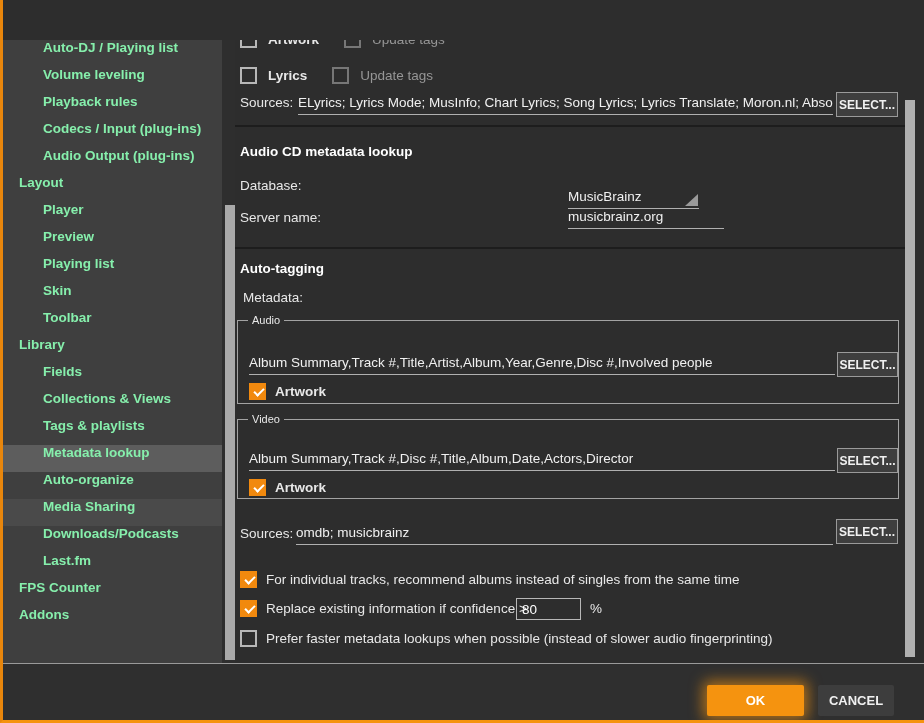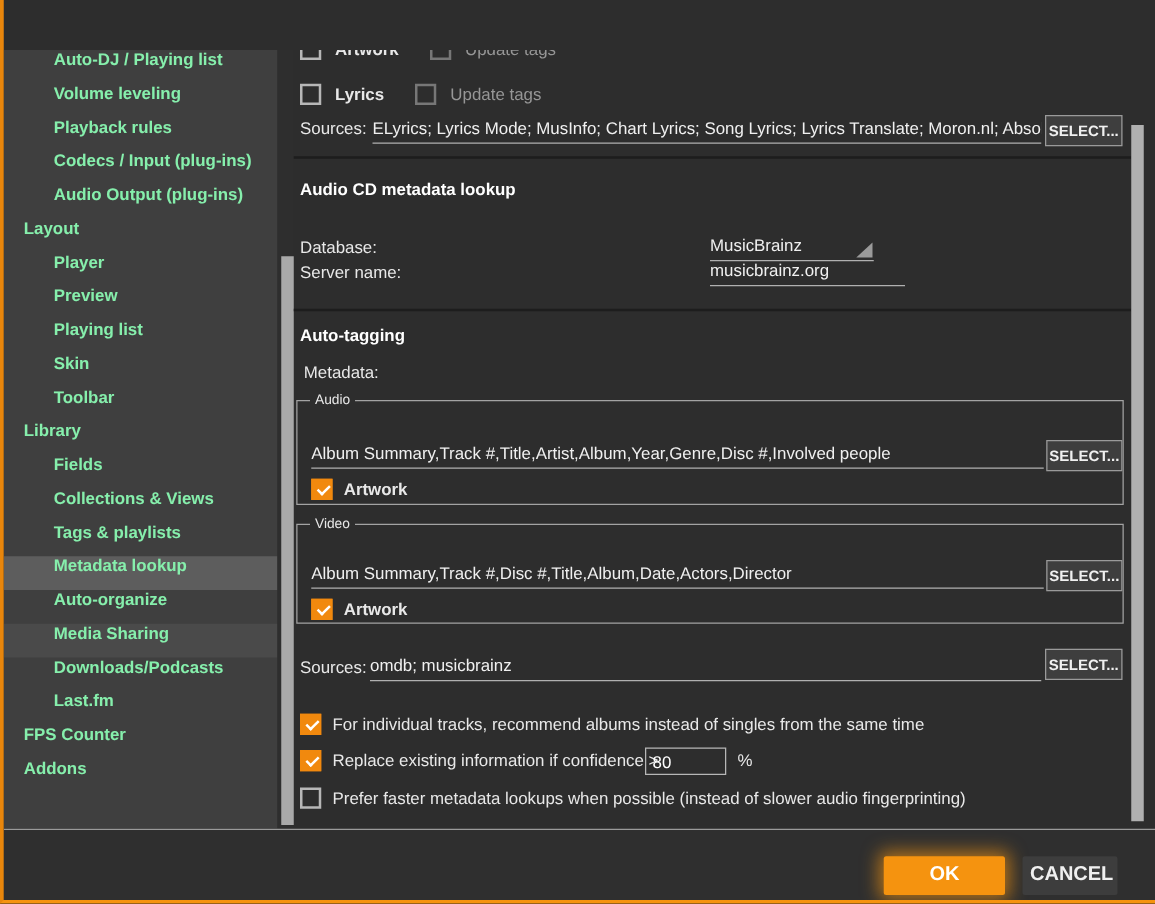--- a/index.html
+++ b/index.html
@@ -48,21 +48,21 @@
   .combo .tri{position:absolute;right:1px;bottom:2px;width:0;height:0;
     border-bottom:12px solid #9a9a9a;border-left:13px solid transparent;}
   fieldset.group{position:absolute;left:2px;width:662px;margin:0;padding:0;
     border:1px solid #a3a3a3;background:transparent;}
   fieldset.group legend{color:#e8e8e8;font-size:11px;margin-left:10px;padding:0 4px;}
   .numbox{position:absolute;width:65px;height:22px;background:transparent;border:1px solid #b7b7b7;
     color:#fff;font-size:13.5px;padding:0 0 0 5px;}
   
   .footer{position:absolute;left:0;right:0;bottom:0;height:57px;border-top:1px solid #9a9a9a;
     background:#2f2f2f;display:flex;align-items:center;justify-content:flex-end;gap:14px;padding-right:30px;}
-  .btn{height:31px;border:none;border-radius:2px;font-size:16px;font-weight:bold;color:#fff;cursor:pointer;margin-top:16px;}
+  .btn{height:31px;border:none;border-radius:2px;font-size:13px;font-weight:bold;color:#fff;cursor:pointer;margin-top:16px;}
   .btn.ok{width:97px;background:#f5930f;box-shadow:0 0 14px 4px rgba(245,147,16,0.65);}
   .btn.cancel{width:76px;background:#3d3d3d;color:#f0f0f0;}
 </style>
 </head>
 <body>
 
 <div class="window">
 
 
   <div class="bodyarea">
@@ -180,21 +180,21 @@
 
       <div class="row" style="top:55px;left:5px;">
         <span class="lbl">Sources:</span>
       </div>
       <div class="field" style="position:absolute;top:53px;left:63px;width:535px;">ELyrics; Lyrics Mode; MusInfo; Chart Lyrics; Song Lyrics; Lyrics Translate; Moron.nl; Absolute I</div>
       <div class="selbtn" style="top:52px;left:601px;width:62px;">SELECT...</div>
 
       <div class="sep" style="top:85px;"></div>
 
       <div class="head" style="top:104px;left:5px;">Audio CD metadata lookup</div>
-      <div class="row" style="top:138px;left:5px;margin-top:12px;">
+      <div class="row" style="top:138px;left:5px;">
         <span class="lbl">Database:</span>
       </div>
       <div class="combo" style="top:135px;left:333px;width:131px;margin-top:12px;">
         <span>MusicBrainz</span>
         <span class="tri"></span>
       </div>
       <div class="row" style="top:170px;left:5px;">
         <span class="lbl">Server name:</span>
       </div>
       <div class="field" style="position:absolute;top:167px;left:333px;width:156px;">musicbrainz.org</div>

